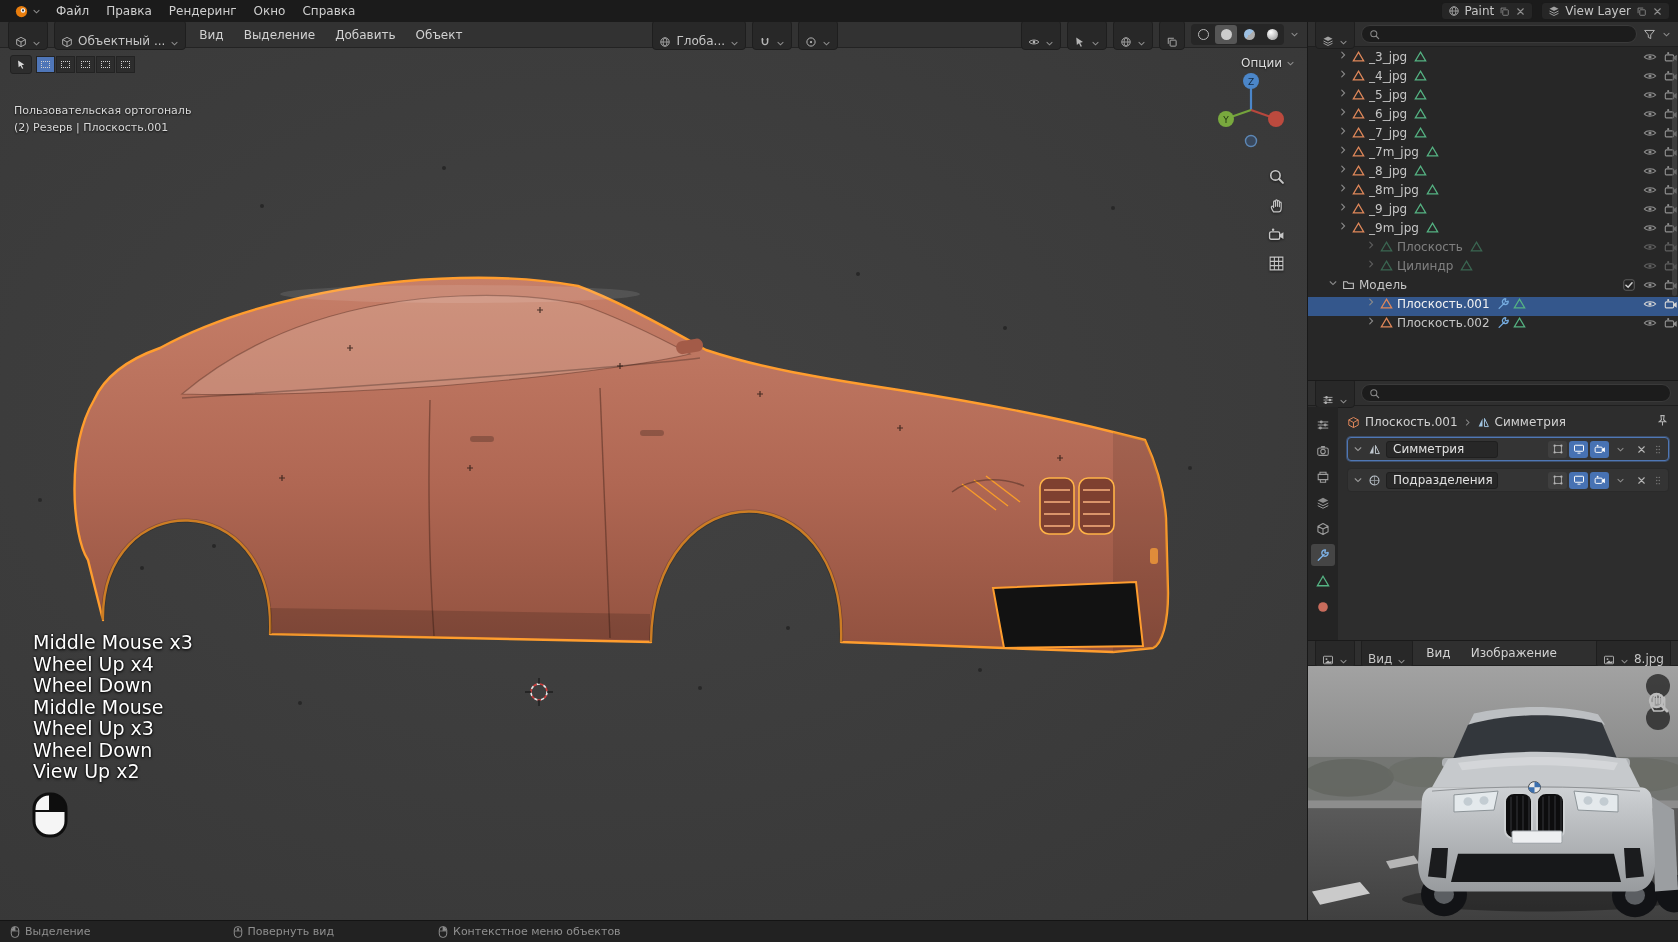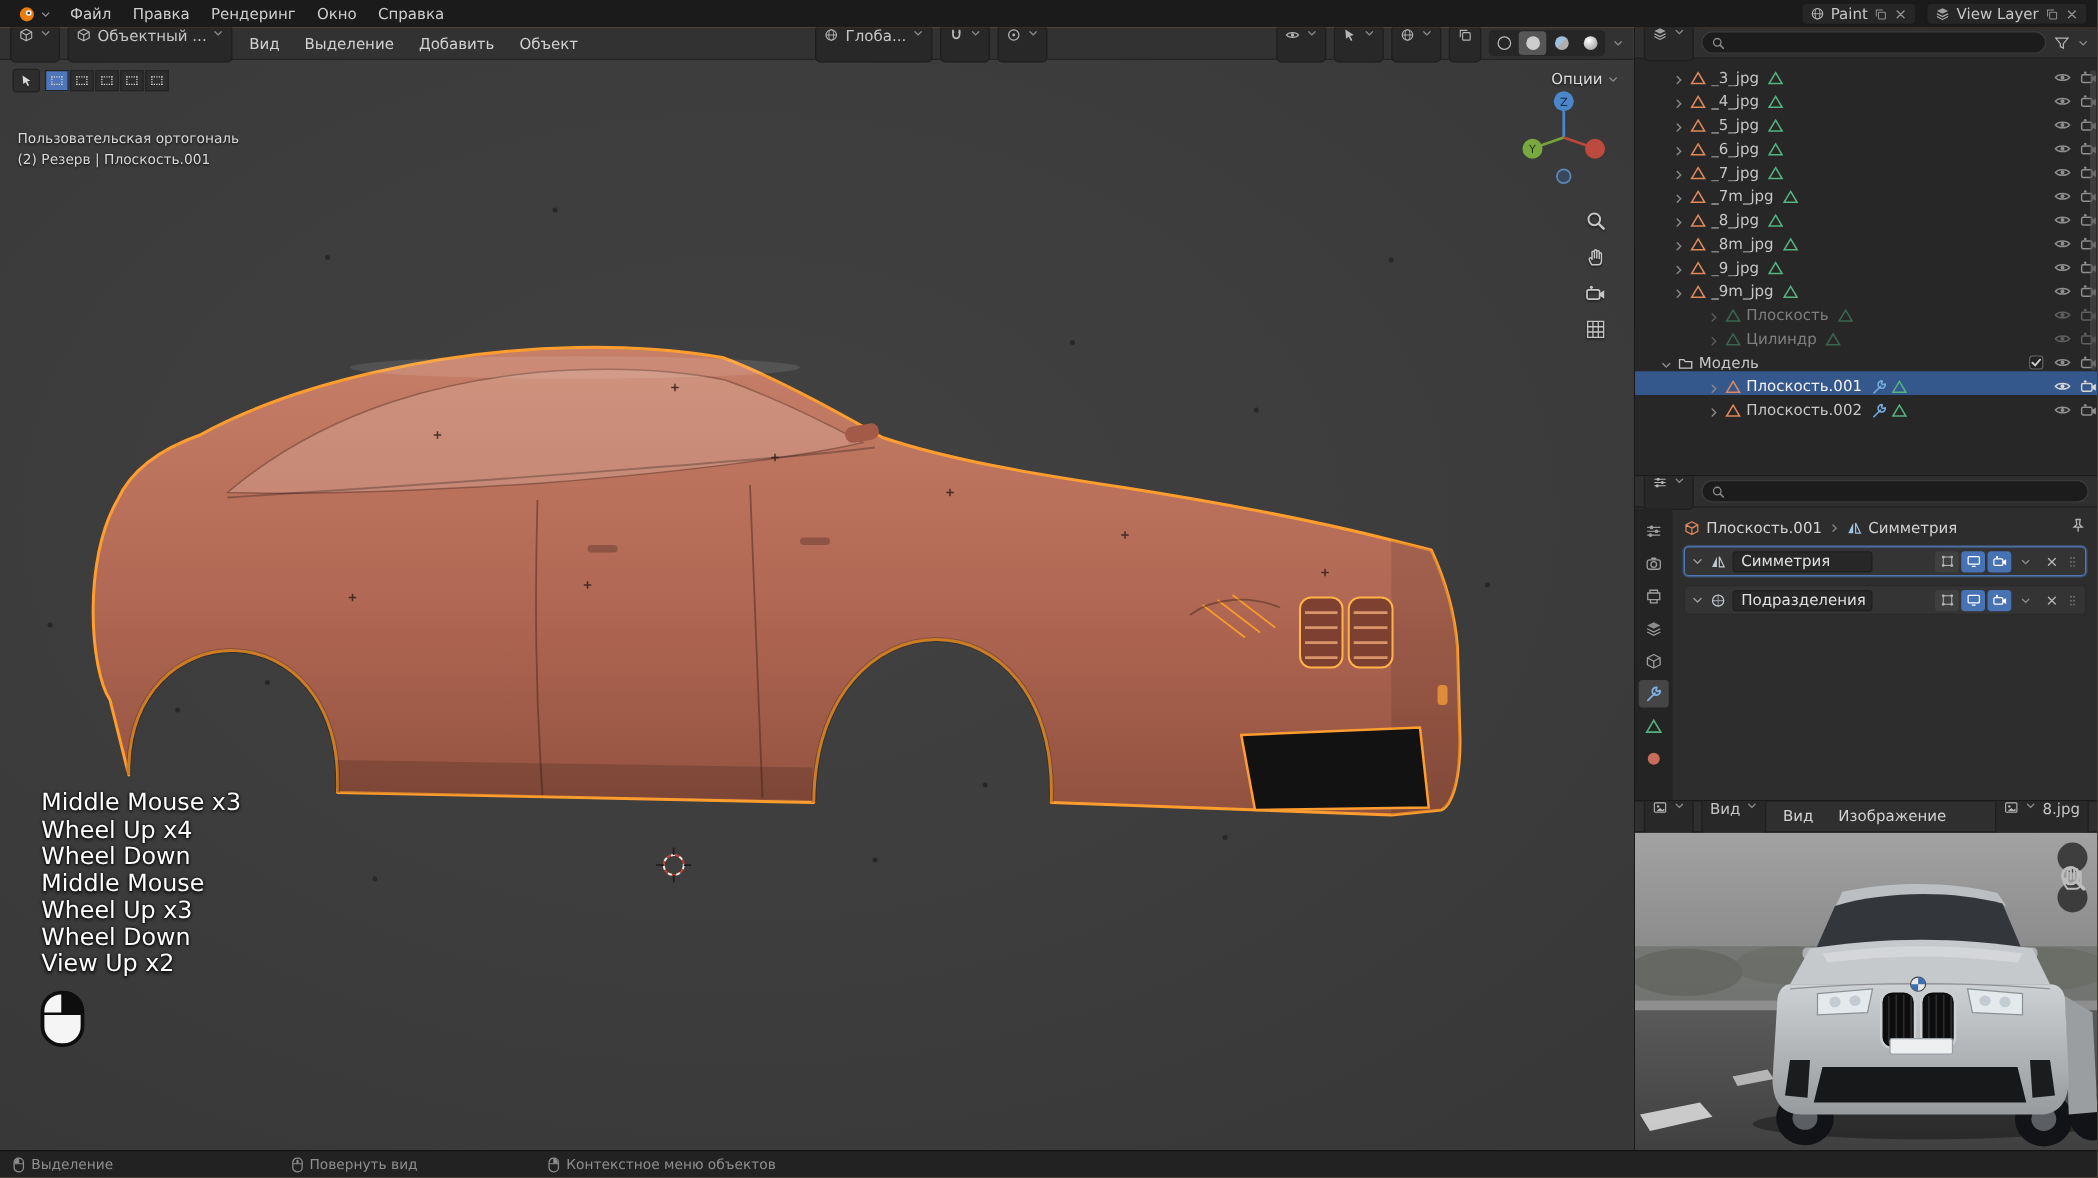--- a/index.html
+++ b/index.html
@@ -1,37 +1,37 @@
 <!DOCTYPE html>
 <html><head>
 <meta charset="utf-8">
 <style>
   *{box-sizing:border-box;margin:0;padding:0}
   html,body{width:1678px;height:942px;background:#141414;overflow:hidden}
   body{font-family:"DejaVu Sans","Liberation Sans",sans-serif;font-size:12px;color:#c6c6c6;-webkit-user-select:none;user-select:none}
-  .app{position:relative;width:1678px;height:942px;background:#fdba74;overflow:hidden}
+  .app{position:relative;width:1678px;height:942px;background:#6d28d9;overflow:hidden}
   .icon{display:inline-flex;width:14px;height:14px;color:#b5b5b5;flex:none;align-items:center;justify-content:center}
   .icon svg{display:block;width:100%;height:100%}
   .ct{display:inline-flex;width:9px;height:9px;color:#8d8d8d;flex:none}
   .ct svg{width:100%;height:100%}
   
   .topbar{position:absolute;left:0;top:0;right:0;height:22px;background:#1b1b1b;display:flex;align-items:center;padding:0 8px;gap:1px;z-index:30}
   .logo{display:flex;align-items:center;gap:3px;padding:0 6px}
   .menu{padding:2px 8px;border-radius:3px;color:#cfcfcf}
   .wtabs{display:flex;align-items:center;height:22px;margin-left:12px}
   .wtab{padding:3px 10px;color:#989898;border-radius:5px 5px 0 0;white-space:nowrap}
   .wtab.active{background:#383838;color:#eaeaea}
   .wtab-add{padding:2px 8px;color:#9a9a9a}
   .topbar-right{margin-left:auto;display:flex;align-items:center;gap:8px}
   .chip{display:flex;align-items:center;gap:5px;background:#262626;border:1px solid #1a1a1a;border-radius:4px;padding:1px 6px;height:18px;white-space:nowrap}
   .chip .mini{width:11px;height:11px;color:#8f8f8f}
   
   .viewport{position:absolute;top:22px;left:0;width:1307px;height:898px;background:#3c3c3c;overflow:hidden}
   .vp-header{position:absolute;top:0;left:0;right:0;height:26px;background:#323232;border-bottom:1px solid #232323;display:flex;align-items:center;padding:0 8px;gap:6px;z-index:10}
-  .hsel{display:flex;align-items:flex-start;gap:5px;background:#282828;border:1px solid #1e1e1e;border-radius:4px;padding:1px 6px;height:30px;white-space:nowrap}
+  .hsel{display:flex;align-items:flex-end;gap:5px;background:#282828;border:1px solid #1e1e1e;border-radius:4px;padding:1px 6px;height:30px;white-space:nowrap}
   .hmenu{padding:2px 7px;color:#d2d2d2;white-space:nowrap}
   .spacer{flex:1}
   .shade-group{display:flex;align-items:center;background:#262626;border-radius:4px;padding:1px;gap:1px}
   .shade-btn{width:22px;height:19px;border-radius:3px;display:flex;align-items:center;justify-content:center}
   .shade-btn.active{background:#565656}
   .sph{width:11px;height:11px;border-radius:50%}
   .sph.wire{border:1.4px solid #b9b9b9}
   .sph.solid{background:#cdcdcd}
   .sph.mat{background:linear-gradient(135deg,#9dc0e2 50%,#aeaeae 50%)}
   .sph.rend{background:radial-gradient(circle at 35% 30%,#ffffff,#8f8f8f)}
@@ -51,21 +51,21 @@
   .edge-arrow{position:absolute;right:1px;top:66px;width:10px;height:10px;color:#8a8a8a;z-index:6}
   .input-log{position:absolute;left:33px;top:610px;z-index:6;color:#ffffff;font-size:19px;line-height:21.5px;text-shadow:0 1px 3px #000,0 0 2px #000}
   .mouse-glyph{position:absolute;left:32px;top:770px;width:36px;height:46px;z-index:6}
   
   .rpanel{position:absolute;top:22px;left:1307px;width:371px;height:898px;border-left:1px solid #191919;display:flex;flex-direction:column;background:#282828}
   .outliner{height:358px;background:#272727;position:relative;overflow:hidden}
   .panel-header{height:25px;background:#2f2f2f;border-bottom:1px solid #1f1f1f;display:flex;align-items:center;gap:6px;padding:0 7px}
   .searchbox{flex:1;display:flex;align-items:center;gap:5px;background:#1c1c1c;border:1px solid #3a3a3a;border-radius:10px;height:18px;padding:0 7px;min-width:0}
   .searchbox .mini{width:11px;height:11px;color:#8a8a8a}
   .outl-rows{position:absolute;top:27px;left:0;right:0;bottom:0;padding-top:1px}
-  .row{height:19px;display:flex;align-items:flex-end;gap:4px;color:#c6c6c6;white-space:nowrap}
+  .row{height:19px;display:flex;align-items:flex-start;gap:4px;color:#c6c6c6;white-space:nowrap}
   .row .arr{display:inline-flex;width:10px;height:10px;color:#8a8a8a;flex:none}
   .row .arr svg{width:100%;height:100%}
   .row .arr.closed svg{transform:rotate(-90deg)}
   .row .obj{width:13px;height:13px}
   .row .lbl{overflow:hidden;text-overflow:ellipsis}
   .row .inline-ics{display:inline-flex;gap:3px;margin-left:3px}
   .row .tail{margin-left:auto;display:inline-flex;gap:7px;align-items:center;color:#8f8f8f}
   .row .tail .icon{width:14px;height:14px;color:#8f8f8f}
   .indA{padding-left:30px}
   .indC{padding-left:20px}

